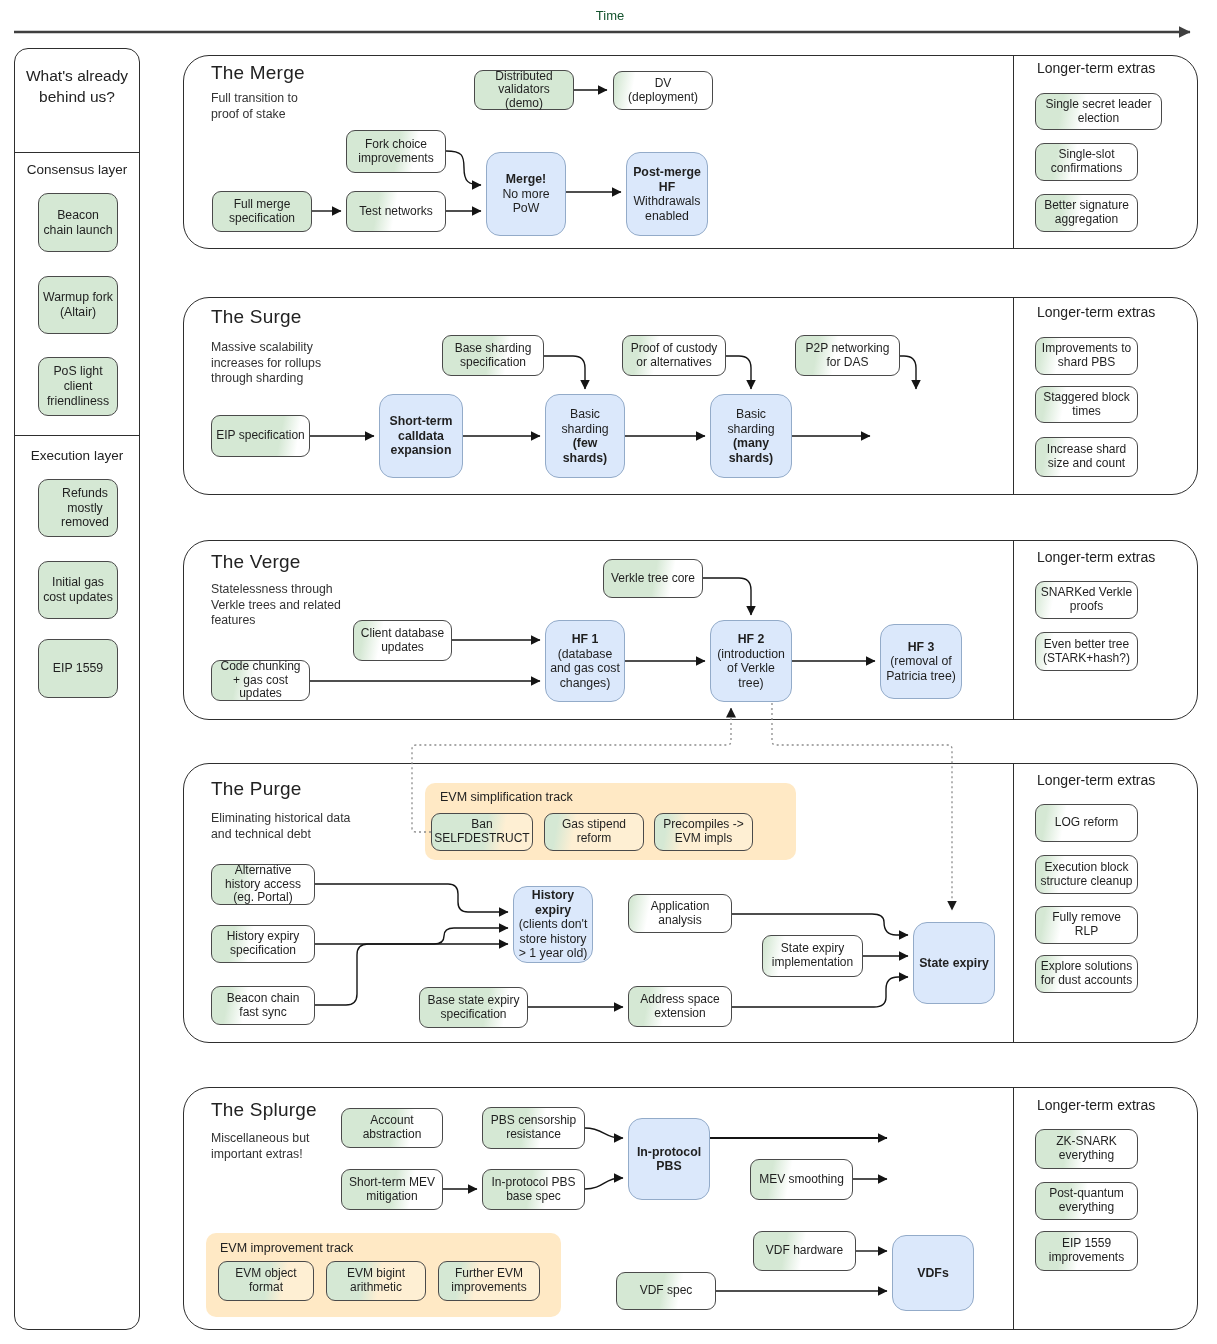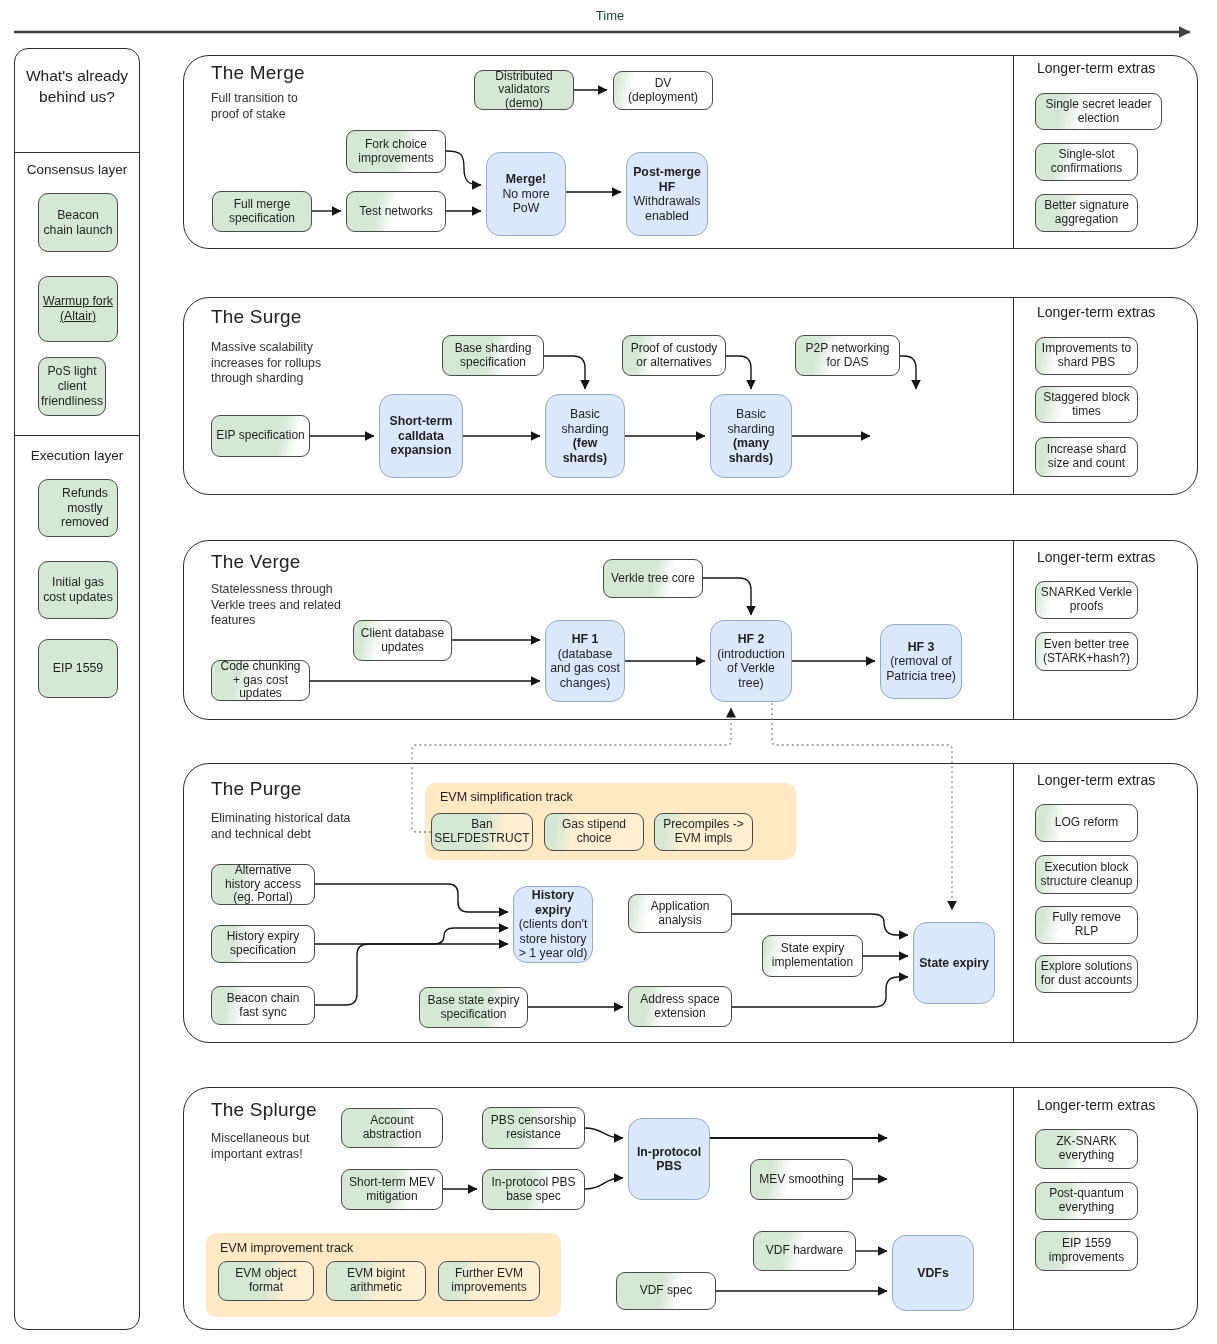--- a/index.html
+++ b/index.html
@@ -51,24 +51,24 @@
   <div class="abs vdivider" style="left:1013px;top:763px;height:280px;"></div>
   <div class="abs vdivider" style="left:1013px;top:1087px;height:243px;"></div>
 
   <div class="abs frame" style="left:14px;top:48px;width:126px;height:1282px;border-radius:14px;"></div>
   <div class="abs sb-title" style="left:20px;top:66px;width:114px;">What's already behind us?</div>
   <div class="abs hline" style="left:14px;top:152px;width:126px;"></div>
   <div class="abs sb-heading" style="left:14px;top:162px;width:126px;">Consensus layer</div>
   <div class="abs sb-box" style="left:38px;top:193px;width:80px;height:59px;">
       <span>Beacon chain launch</span>
     </div>
-  <div class="abs sb-box" style="left:38px;top:276px;width:80px;height:66px;text-decoration:underline;">
+  <div class="abs sb-box" style="left:38px;top:276px;width:80px;height:58px;">
       <span>Warmup fork (Altair)</span>
     </div>
-  <div class="abs sb-box" style="left:38px;top:357px;width:68px;height:59px;">
+  <div class="abs sb-box" style="left:38px;top:357px;width:80px;height:59px;">
       <span>PoS light client friendliness</span>
     </div>
   <div class="abs hline" style="left:14px;top:435px;width:126px;"></div>
   <div class="abs sb-heading" style="left:14px;top:448px;width:126px;">Execution layer</div>
   <div class="abs sb-box" style="left:38px;top:479px;width:80px;height:58px;padding-left:18px;">
       <span>Refunds mostly removed</span>
     </div>
   <div class="abs sb-box" style="left:38px;top:561px;width:80px;height:58px;">
       <span>Initial gas cost updates</span>
     </div>
@@ -258,21 +258,21 @@
     </div>
 
   <div class="abs sec-title" style="left:211px;top:778px;">The Purge</div>
   <div class="abs sec-sub" style="left:211px;top:811px;width:150px;">Eliminating historical data and technical debt</div>
   <div class="abs track" style="left:425px;top:783px;width:371px;height:77px;"></div>
   <div class="abs track-label" style="left:440px;top:790px;">EVM simplification track</div>
   <div class="abs task on-yellow" style="left: 431px; top: 813px; width: 102px; height: 38px; background: linear-gradient(100deg, rgb(213, 232, 212) 53%, rgb(254, 239, 211) 71%);">
       <span>Ban SELFDESTRUCT</span>
     </div>
   <div class="abs task on-yellow" style="left: 544px; top: 813px; width: 100px; height: 38px; background: linear-gradient(100deg, rgb(213, 232, 212) 13%, rgb(254, 239, 211) 31%);">
-      <span>Gas stipend choice</span>
+      <span>Gas stipend reform</span>
     </div>
   <div class="abs task on-yellow" style="left: 654px; top: 813px; width: 99px; height: 38px; background: linear-gradient(100deg, rgb(213, 232, 212) 13%, rgb(254, 239, 211) 31%);">
       <span>Precompiles -&gt; EVM impls</span>
     </div>
   <div class="abs task" style="left: 211px; top: 864px; width: 104px; height: 41px; background: linear-gradient(100deg, rgb(213, 232, 212) 26%, rgb(255, 255, 255) 44%);">
       <span>Alternative history access (eg. Portal)</span>
     </div>
   <div class="abs task" style="left: 211px; top: 925px; width: 104px; height: 38px; background: linear-gradient(100deg, rgb(213, 232, 212) 21%, rgb(255, 255, 255) 39%);">
       <span>History expiry specification</span>
     </div>

